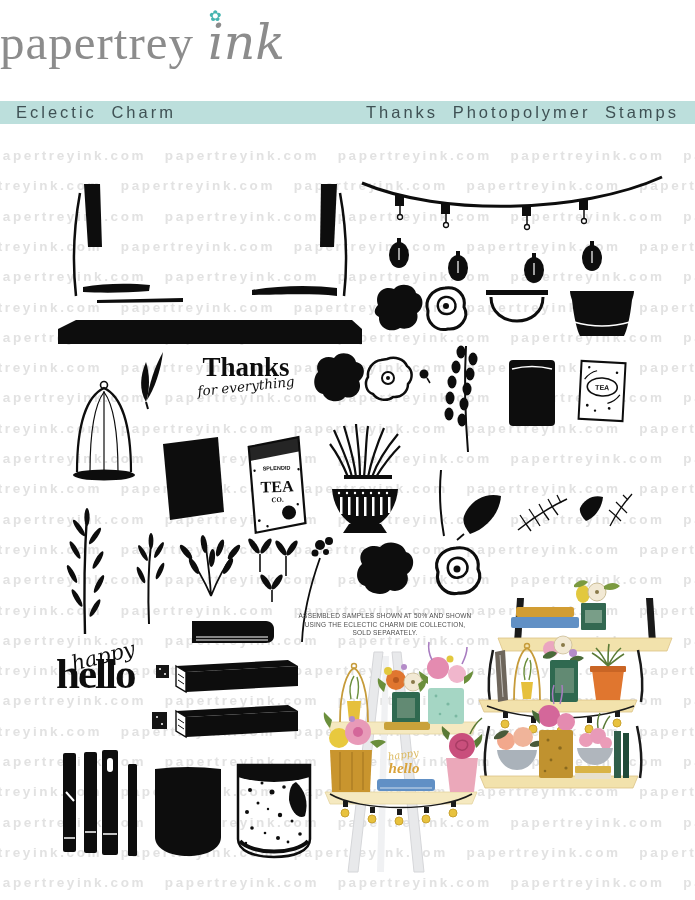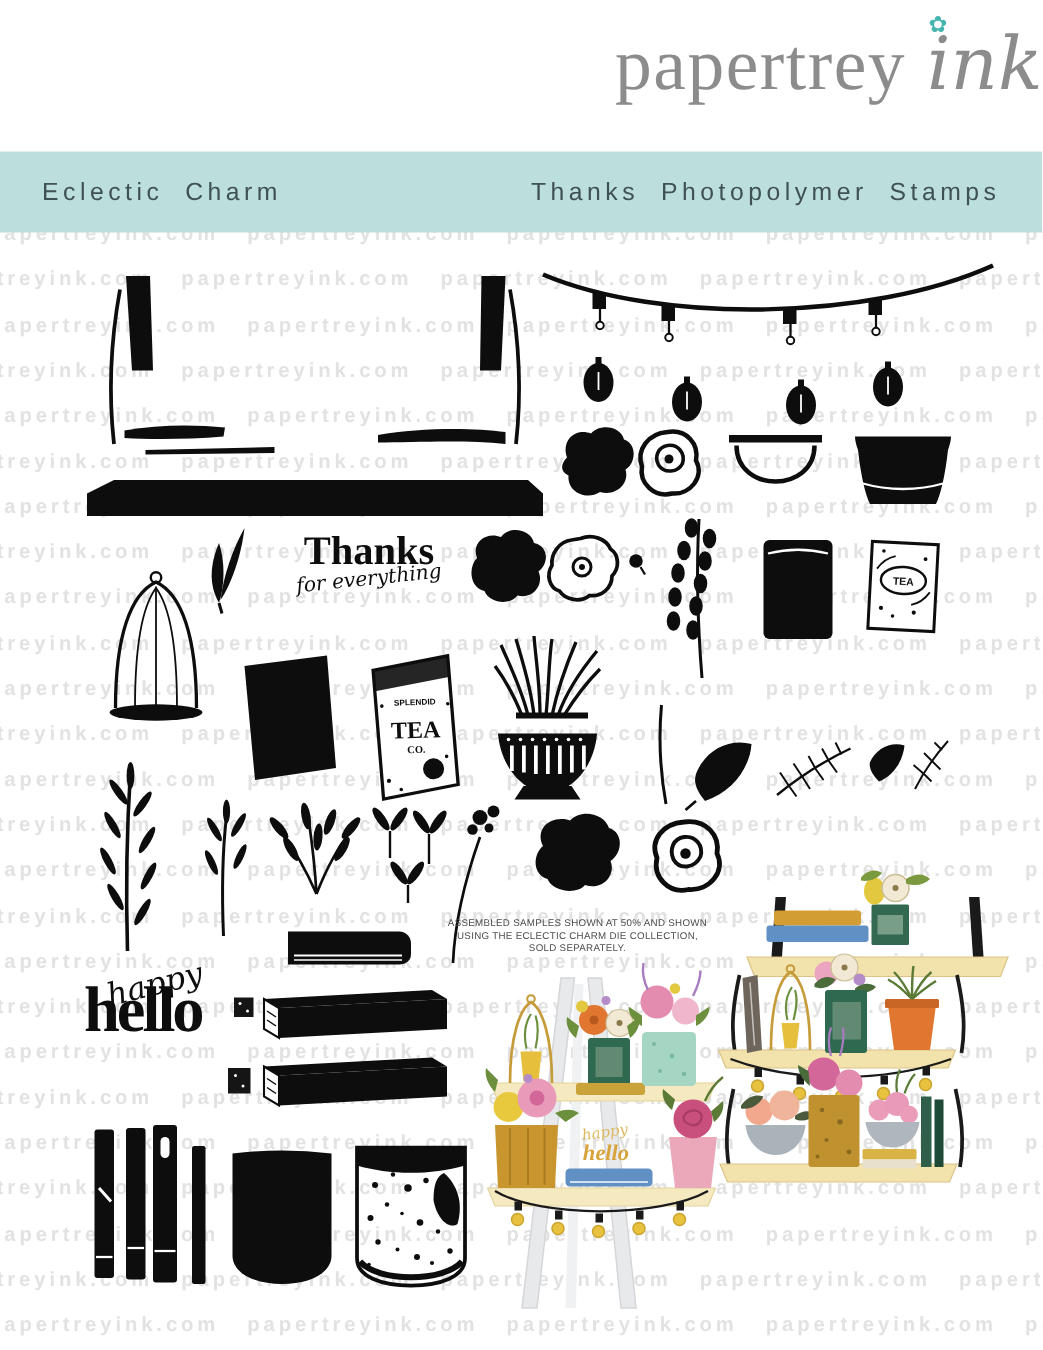--- a/index.html
+++ b/index.html
@@ -1,27 +1,27 @@
 <!DOCTYPE html>
 <html><head>
 <meta charset="utf-8">
 <style>
   html,body{margin:0;padding:0;background:#ffffff;}
   .page{position:relative;width:695px;height:900px;background:#fff;overflow:hidden;
         font-family:"Liberation Sans",sans-serif;}
   
-  .header{position:absolute;top:14px;left:0;width:100%;height:86px;text-align:right;z-index:3;}
+  .header{position:absolute;top:14px;left:0;width:100%;height:86px;text-align:left;z-index:3;}
   .brand-primary{font-family:"Liberation Serif",serif;font-size:49px;color:#8c8c8c;letter-spacing:1px;}
   .brand-secondary{position:relative;display:inline-block;font-family:"DejaVu Serif",serif;
         font-style:italic;font-size:49px;color:#8c8c8c;margin-left:14px;}
   .brand-flower{position:absolute;left:1px;top:-7px;font-size:15px;color:#46b5b0;font-style:normal;}
   
-  .banner{position:absolute;top:101px;left:0;width:695px;height:54px;background:#bcdfdc;
+  .banner{position:absolute;top:101px;left:0;width:695px;height:23px;background:#bcdfdc;
         display:flex;align-items:center;justify-content:space-between;box-sizing:border-box;
-        padding:0 28px;z-index:3;}
+        padding:0 16px;z-index:3;}
   .banner span{font-size:16.5px;color:#3f5154;letter-spacing:3px;word-spacing:7px;}
   
   #watermark{position:absolute;top:0;left:0;width:695px;height:900px;overflow:hidden;z-index:0;}
   .wm-row{position:absolute;white-space:nowrap;font-size:13.5px;letter-spacing:2.6px;
         color:#e2e2e2;font-weight:bold;}
   
   .stamp-svg{position:absolute;top:0;left:0;z-index:1;}
   
   .txt{position:absolute;z-index:2;color:#0d0d0d;}
   .stamp-thanks{left:190px;top:354px;width:112px;text-align:center;}

